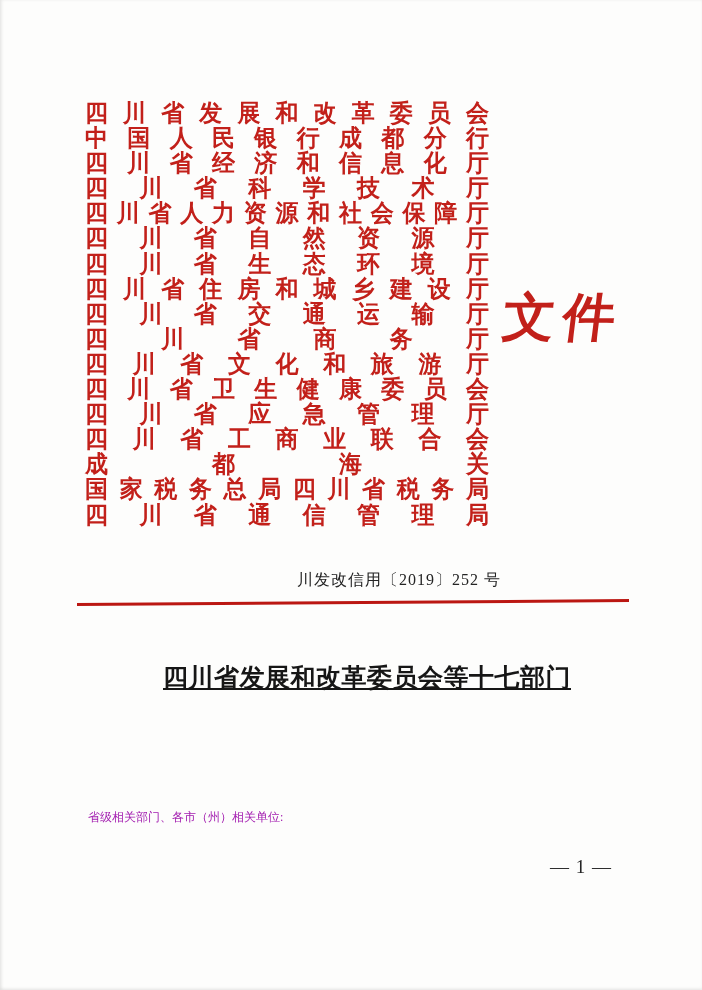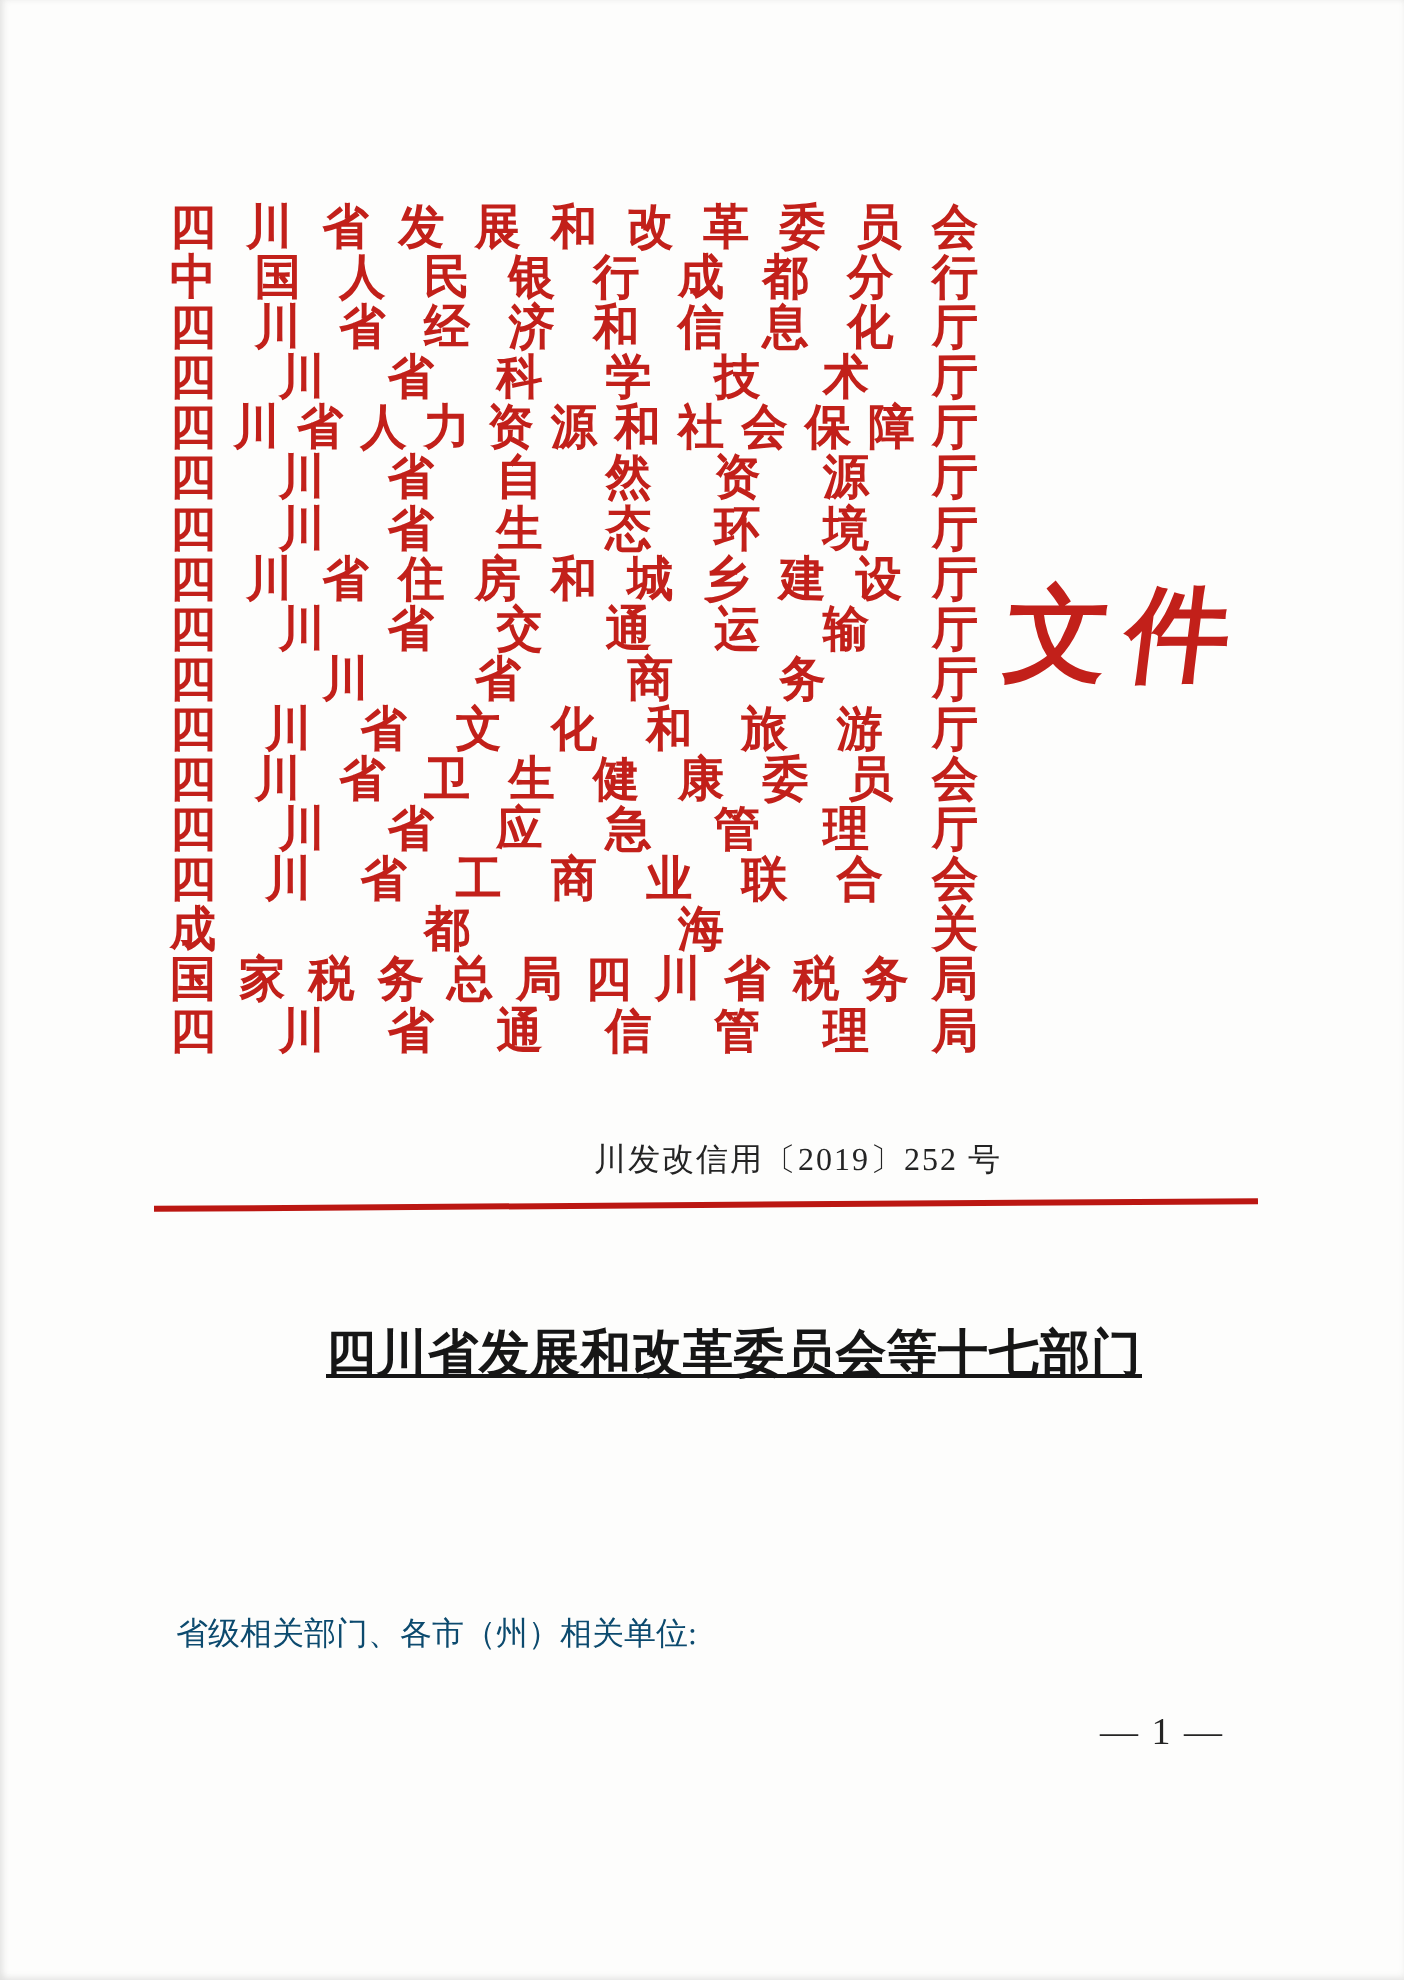--- a/index.html
+++ b/index.html
@@ -86,23 +86,23 @@
     letter-spacing: 0.5px;
     text-decoration: underline;
   }
 
   
   .body-block {
     position: absolute;
     left: 88px;
     top: 801px;
     width: 528px;
-    font-size: 16px;
+    font-size: 12px;
     line-height: 33.5px;
-    color: #0c4a6e;
+    color: #a21caf;
   }
   .body-block .para { text-indent: 2em; }
 
   .page-number {
     position: absolute;
     top: 856px;
     right: 90px;
     font-size: 19px;
     letter-spacing: 1px;
     color: #242424;

